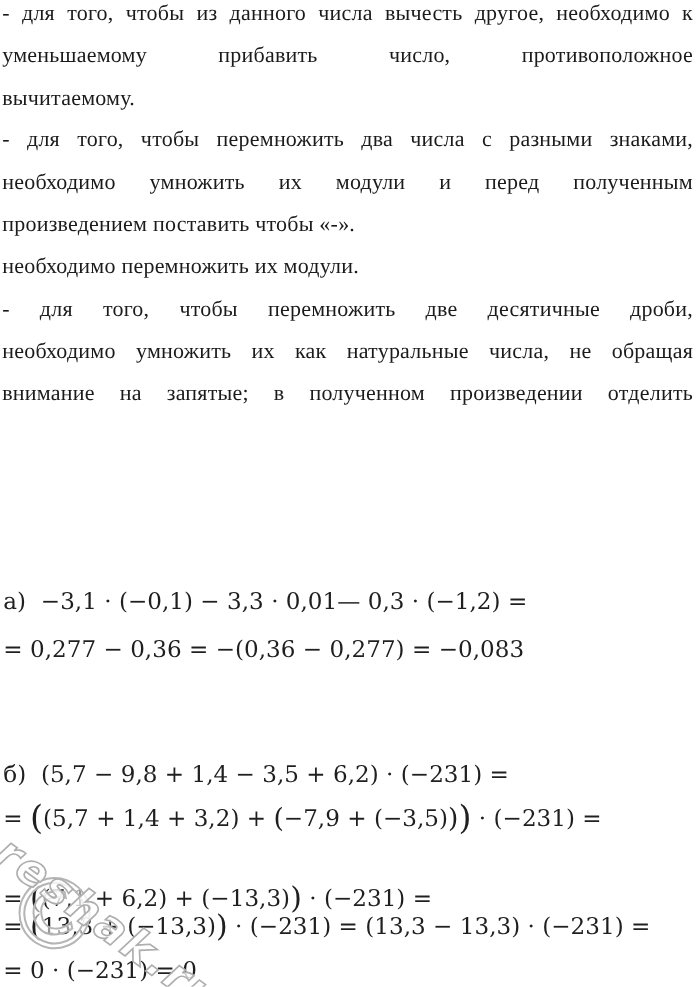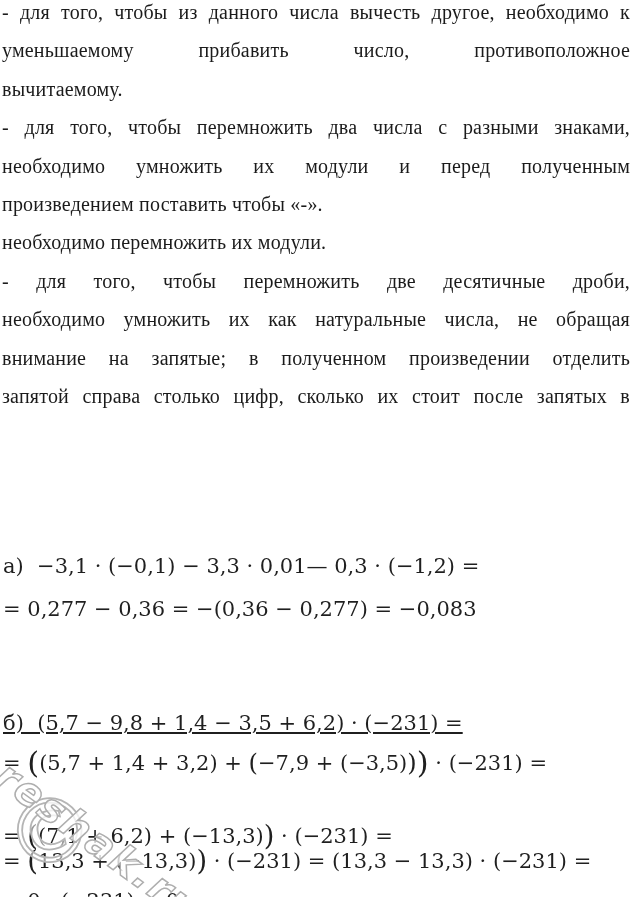--- a/index.html
+++ b/index.html
@@ -27,36 +27,36 @@
     white-space: normal;
     height: 38.4px;
     overflow: visible;
   }
   .pline.lastline {
     text-align: center;
     text-align-last: left;
   }
 
   
-  .math-block { position: absolute; left: 3px; right: 0; margin-top: 19px; }
+  .math-block { position: absolute; left: 3px; right: 0; }
   .block-a { top: 527px; height: 120px; }
   .block-b { top: 684px; height: 213px; }
   .mline {
     position: absolute;
     left: 0; right: 0;
     font-family: "DejaVu Serif", serif;
     font-size: 21px;
     line-height: 40px;
     white-space: pre;
     color: #1f1f1f;
   }
   .block-a .mline:nth-child(1) { top: 0; }
   .block-a .mline:nth-child(2) { top: 43px; }
   .block-a .mline:nth-child(3) { top: 78px; }
-  .block-b .mline:nth-child(1) { top: 0; text-decoration: underline; }
+  .block-b .mline:nth-child(1) { top: 0; }
   .block-b .mline:nth-child(2) { top: 40px; }
   .block-b .mline:nth-child(3) { top: 113px; }
   .block-b .mline:nth-child(4) { top: 138px; }
   .block-b .mline:nth-child(5) { top: 178px; }
 
   
   .mline .b1 { font-size: 1.45em; line-height: 0; vertical-align: -0.09em; }
   .mline .b2 { font-size: 1.30em; line-height: 0; vertical-align: -0.07em; }
   .mline .b3 { font-size: 1.15em; line-height: 0; vertical-align: -0.05em; }
 
@@ -100,21 +100,20 @@
     <div class="pline">- для того, чтобы из данного числа вычесть другое, необходимо к</div>
     <div class="pline">уменьшаемому прибавить число, противоположное</div>
     <div class="pline lastline">вычитаемому.</div>
     <div class="pline">- для того, чтобы перемножить два числа с разными знаками,</div>
     <div class="pline">необходимо умножить их модули и перед полученным</div>
     <div class="pline lastline">произведением поставить чтобы «-».</div>
     <div class="pline lastline">необходимо перемножить их модули.</div>
     <div class="pline">- для того, чтобы перемножить две десятичные дроби,</div>
     <div class="pline">необходимо умножить их как натуральные числа, не обращая</div>
     <div class="pline">внимание на запятые; в полученном произведении отделить</div>
-    <div class="pline">запятой справа столько цифр, сколько их стоит после запятых в</div>
   </div>
 
   <div class="math-block block-a">
     <div class="mline"><span>а)  −3,1 · (−0,1) − 3,3 · 0,01— 0,3 · (−1,2) =</span></div>
     <div class="mline"><span>= 0,277 − 0,36 = −(0,36 − 0,277) = −0,083</span></div>
   </div>
 
   <div class="math-block block-b">
     <div class="mline"><span>б)  (5,7 − 9,8 + 1,4 − 3,5 + 6,2) · (−231) =</span></div>
     <div class="mline"><span>= </span><span class="b1">(</span><span>(5,7 + 1,4 + 3,2) + </span><span class="b3">(</span><span>−7,9 + (−3,5)</span><span class="b3">)</span><span class="b1">)</span><span> · (−231) =</span></div>

